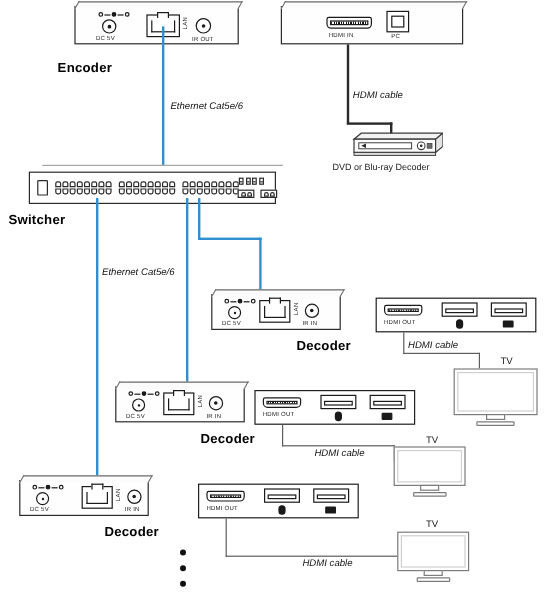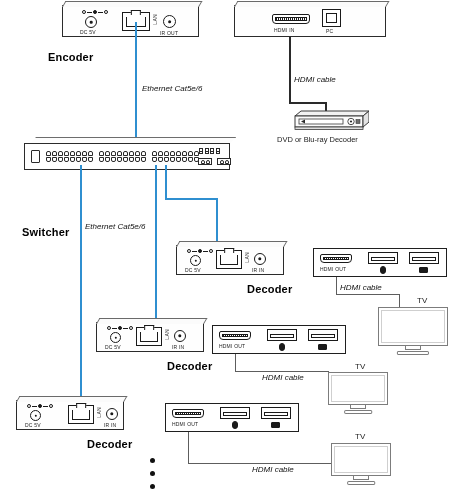--- a/index.html
+++ b/index.html
@@ -274,21 +274,21 @@
     <div class="s">
         <u></u>
         <u></u>
       </div>
     <div class="s">
         <u></u>
         <u></u>
       </div>
   </div>
 
-  <div class="lbl bold-label" style="left:22px;top:178px;margin-top:48px;">Switcher</div>
+  <div class="lbl bold-label" style="left:7px;top:178px;">Switcher</div>
 
   <div class="wire" style="left:165px;top:165px;width:2px;height:35px;"></div>
   <div class="wire" style="left:165px;top:198px;width:53px;height:2px;"></div>
   <div class="wire" style="left:216px;top:198px;width:2px;height:62px;"></div>
 
   <div class="wire" style="left:155px;top:165px;width:2px;height:170px;"></div>
 
   <div class="wire" style="left:80px;top:165px;width:2px;height:250px;"></div>
   <div class="lbl cable-label" style="left:85px;top:222px;">Ethernet Cat5e/6</div>
 

